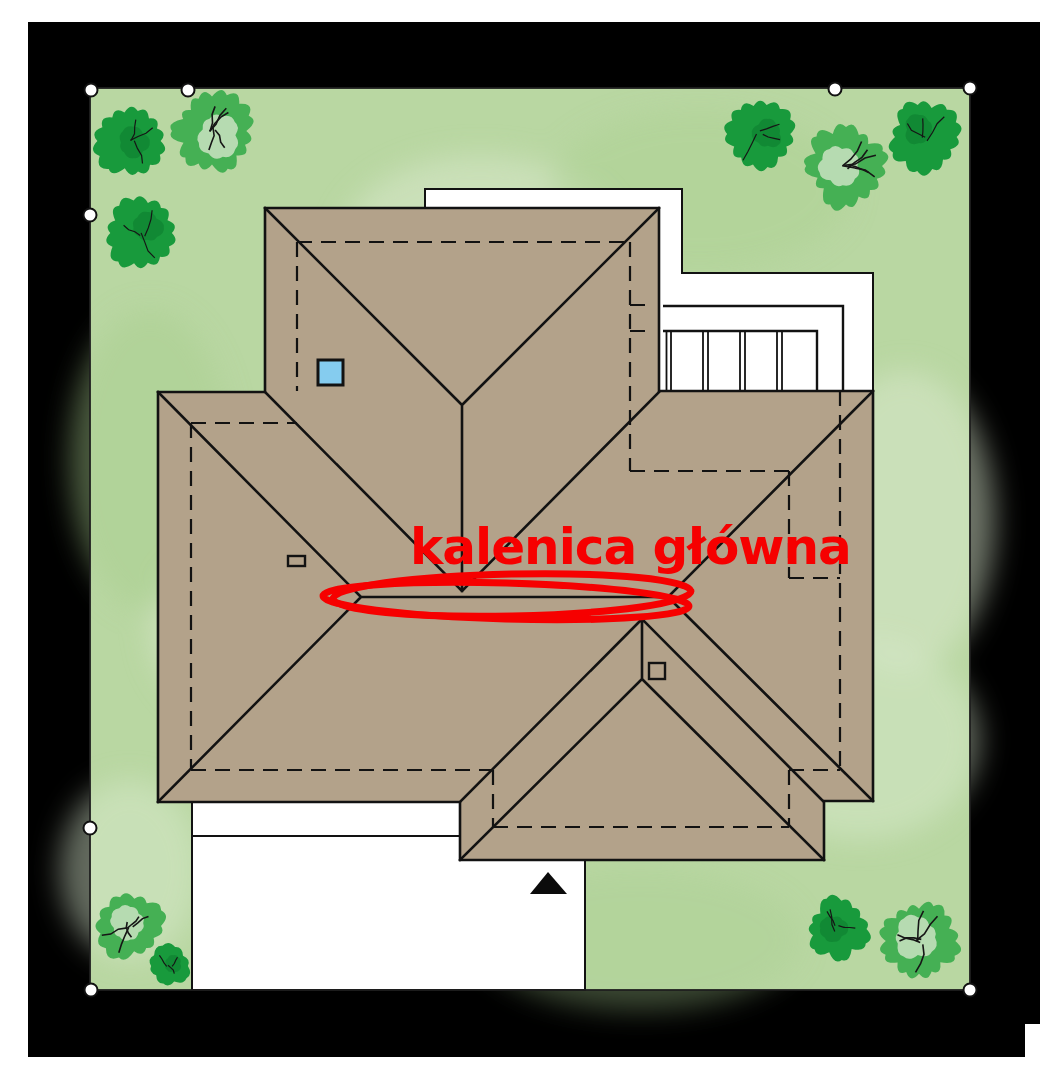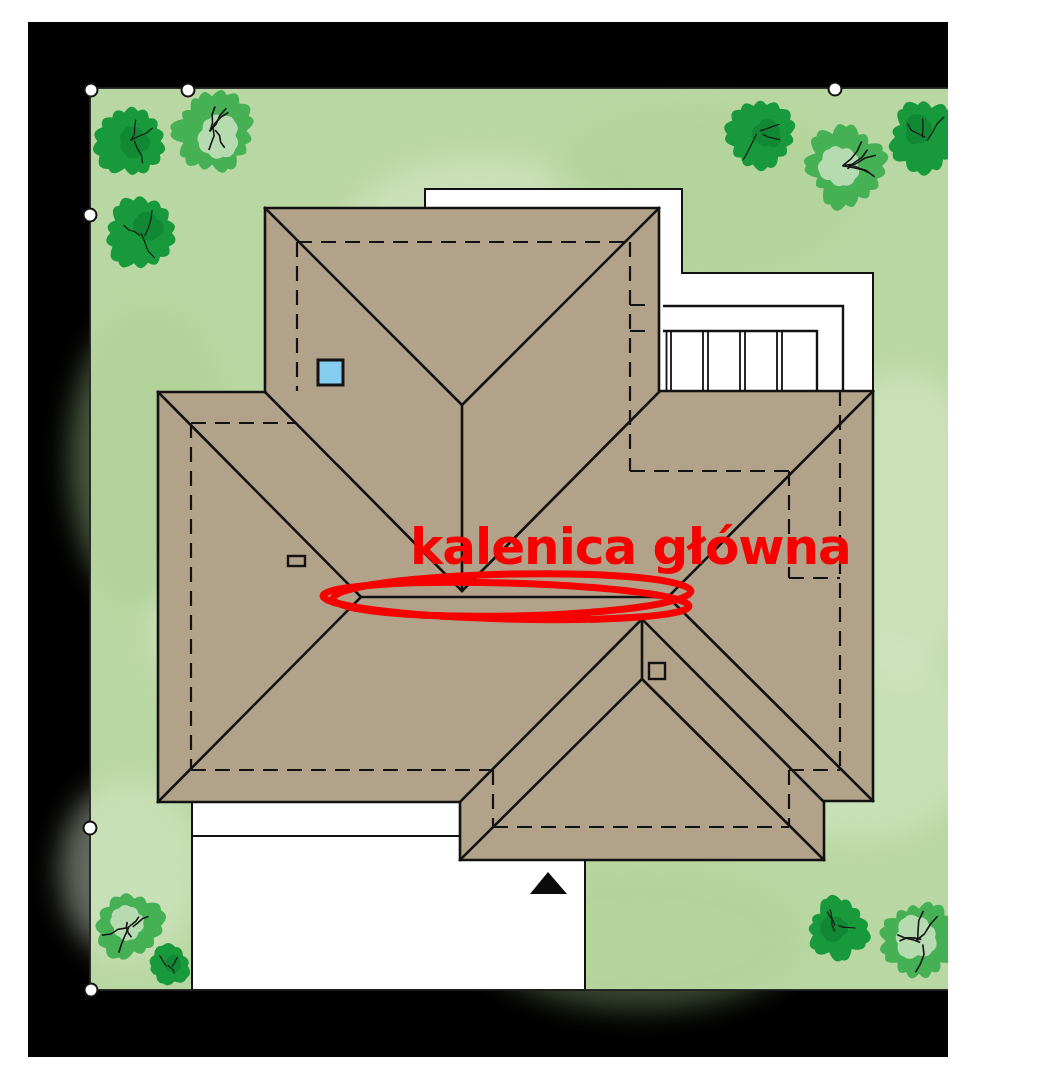--- a/index.html
+++ b/index.html
@@ -1,17 +1,17 @@
 <!DOCTYPE html>
 <html style="--page: #ffffff; --frame: #000000; --lawn: #b9d7a2; --lawn_light: #dcead0; --lawn_shade: #a9cf8e; --plot_line: #1f1f1f; --roof: #b3a28a; --line: #121212; --white_area: #ffffff; --skylight: #85ccef; --tree_dark: #189a3c; --tree_deep: #0c7c2d; --tree_light: #45b054; --branch: #161616; --red: #f60000;"><head>
 <meta charset="utf-8">
 <style>
   html,body{margin:0;padding:0;background:#ffffff;}
   .canvas{
-    position:relative;width:948px;height:1080px;background:var(--page,#fff);
+    position:relative;width:1063px;height:1080px;background:var(--page,#fff);
     overflow:hidden;font-family:"DejaVu Sans","Liberation Sans",sans-serif;
   }
   .canvas svg{position:absolute;left:0;top:0;display:block;}
   .solidline{stroke:var(--line,#121212);stroke-width:2.6;fill:none;stroke-linecap:square;}
   .dashline{stroke:var(--line,#121212);stroke-width:2.2;fill:none;stroke-dasharray:15 9;stroke-linecap:butt;}
   .thinline{stroke:var(--line,#121212);stroke-width:2;fill:none;}
   .whitearea{fill:var(--white_area,#fff);stroke:var(--line,#121212);stroke-width:2;}
   .annotation-text{
     font-family:"DejaVu Sans","Liberation Sans",sans-serif;
     font-weight:bold;font-size:50px;letter-spacing:-1px;

